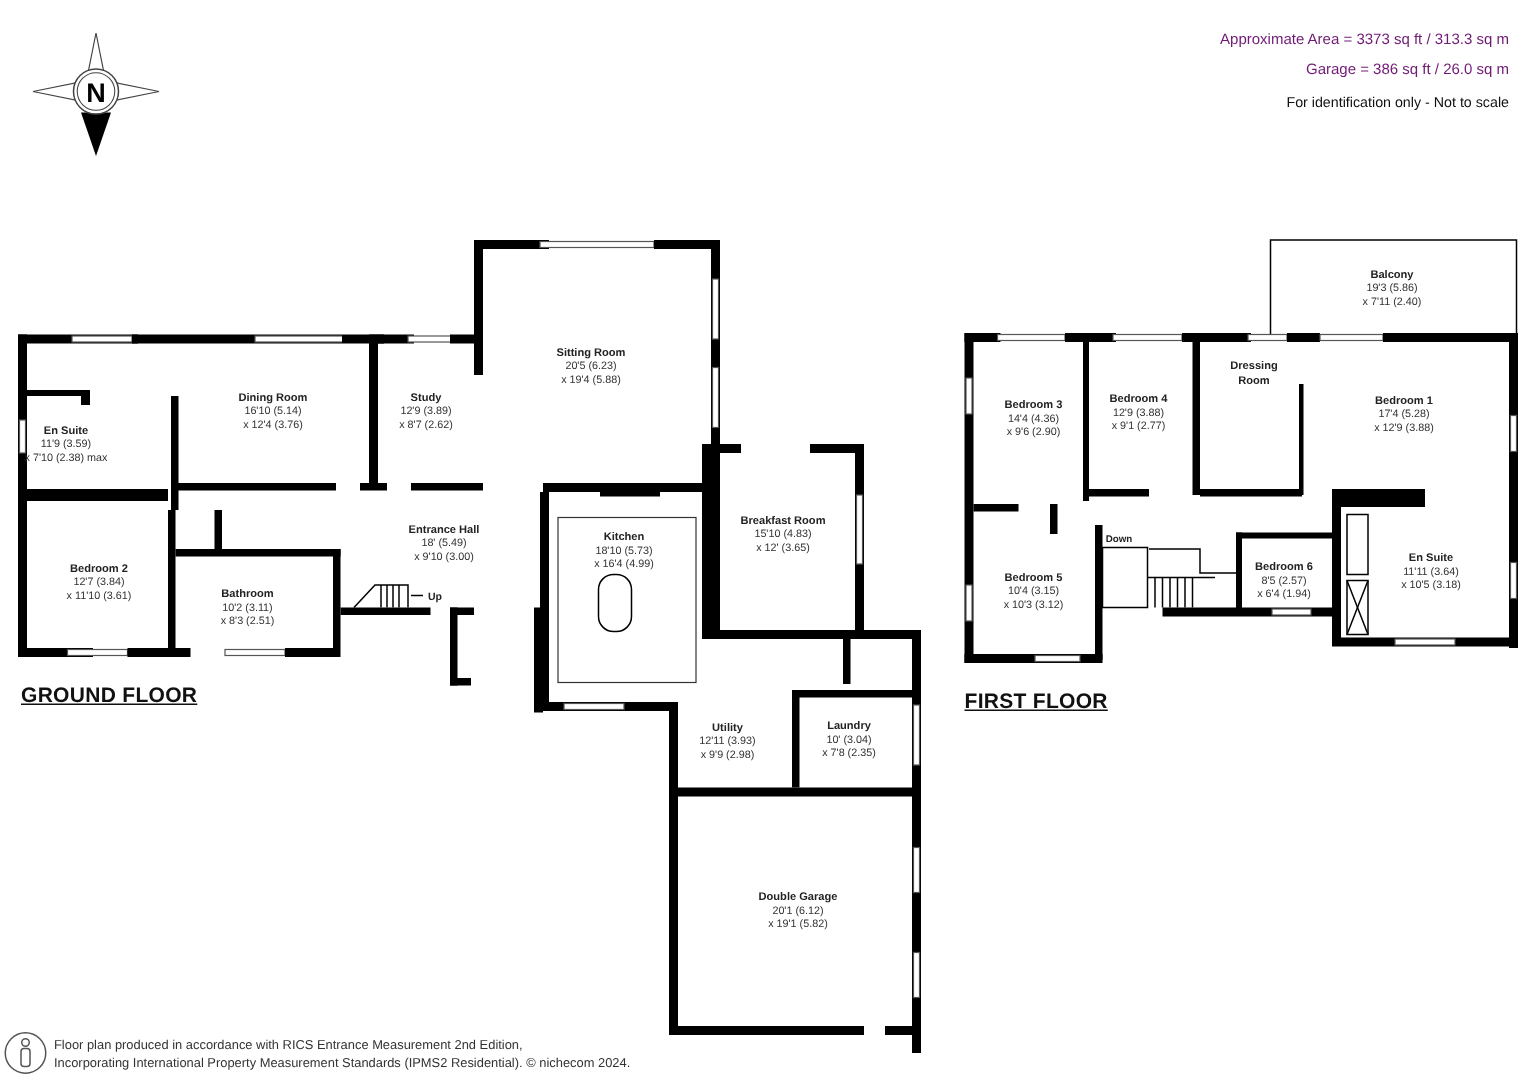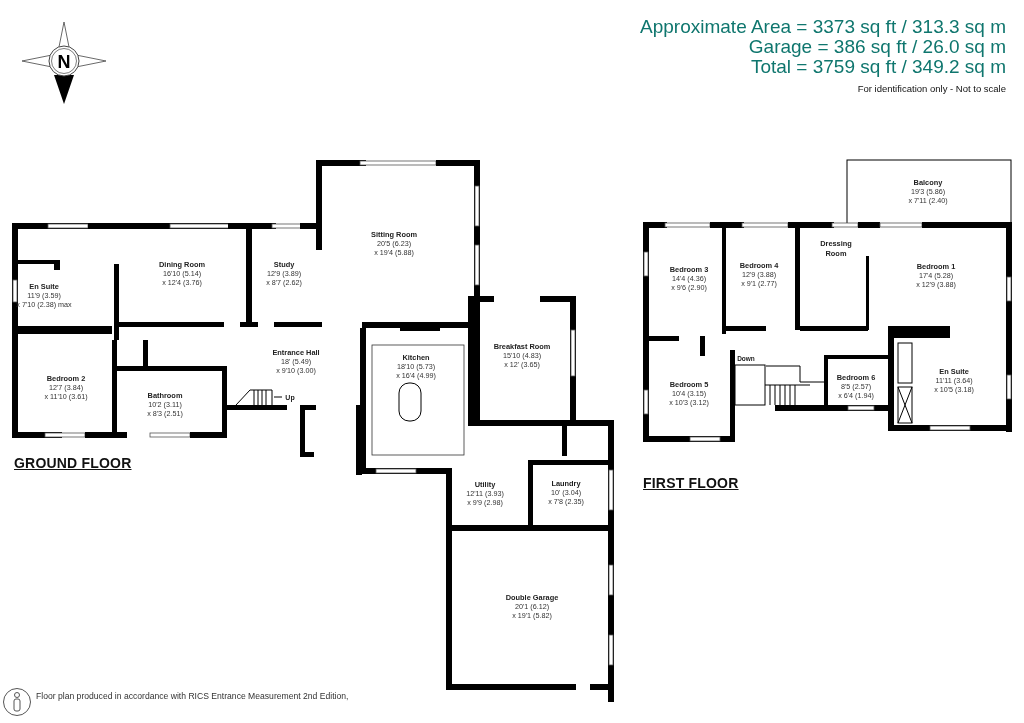--- a/index.html
+++ b/index.html
@@ -6,46 +6,46 @@
   body{width:1024px;height:723px;position:relative;overflow:hidden;font-family:"Liberation Sans",sans-serif;color:#111;}
   svg{position:absolute;left:0;top:0;}
   .wall{fill:#000;}
   .thin{fill:none;stroke:#000;stroke-width:1;}
   .thin2{fill:none;stroke:#333;stroke-width:0.8;}
   .win{fill:#fff;stroke:#555;stroke-width:0.8;}
   .rname{font-family:"Liberation Sans",sans-serif;font-weight:bold;font-size:7.4px;fill:#222;text-anchor:middle;}
   .rdim{font-family:"Liberation Sans",sans-serif;font-size:7.2px;fill:#333;text-anchor:middle;}
   .floor-label{position:absolute;font-weight:bold;font-size:14px;letter-spacing:0.2px;color:#111;text-decoration:underline;}
   .area-block{position:absolute;right:18px;top:17px;text-align:right;}
-  .area-line{font-size:19px;line-height:20px;color:#0f766e;margin-left:48px;}
+  .area-line{font-size:10px;line-height:20px;color:#701a75;margin-left:48px;}
   .area-note{font-size:9.5px;margin-top:6px;color:#111;}
   .footer{position:absolute;left:36px;top:690px;font-size:8.6px;line-height:12px;color:#333;}
   .footer-icon{position:absolute;left:3px;top:688px;width:26px;height:26px;border:1px solid #555;border-radius:50%;}
 </style>
 </head>
 <body>
 
 <div class="area-block">
   <div class="area-line">Approximate Area = 3373 sq ft / 313.3 sq m</div>
   <div class="area-line">Garage = 386 sq ft / 26.0 sq m</div>
-  <div class="area-line">Total = 3759 sq ft / 349.2 sq m</div>
   <div class="area-note">For identification only - Not to scale</div>
 </div>
 
 <div class="floor-label" style="left:14px;top:455px;">GROUND FLOOR</div>
-<div class="floor-label" style="left:643px;top:475px;text-align:right;">FIRST FLOOR</div>
+<div class="floor-label" style="left:643px;top:459px;text-align:right;">FIRST FLOOR</div>
 
 <div class="footer-icon">
   <svg width="26" height="26" viewBox="0 0 26 26" style="position:static">
       <circle cx="13" cy="6" r="2.5" fill="none" stroke="#555" stroke-width="1"></circle>
       <rect x="10" y="10" width="6" height="12" rx="2" fill="none" stroke="#555" stroke-width="1"></rect>
     </svg>
 </div>
 <div class="footer">
   <div>Floor plan produced in accordance with RICS Entrance Measurement 2nd Edition,</div>
+  <div>Incorporating International Property Measurement Standards (IPMS2 Residential).   © nichecom 2024.</div>
 </div>
 
 <svg width="1024" height="723" viewBox="0 0 1024 723" xmlns="http://www.w3.org/2000/svg">
 
   <g>
     <polygon points="64,22 70,52 64,58 58,52" fill="#fff" stroke="#444" stroke-width="0.8"></polygon>
     <polygon points="22,61 52,55 58,61 52,67" fill="#fff" stroke="#444" stroke-width="0.8"></polygon>
     <polygon points="106,61 76,55 70,61 76,67" fill="#fff" stroke="#444" stroke-width="0.8"></polygon>
     <polygon points="64,104 54,75 74,75" fill="#000"></polygon>
     <circle cx="64" cy="61" r="15" fill="#fff" stroke="#444" stroke-width="1"></circle>

